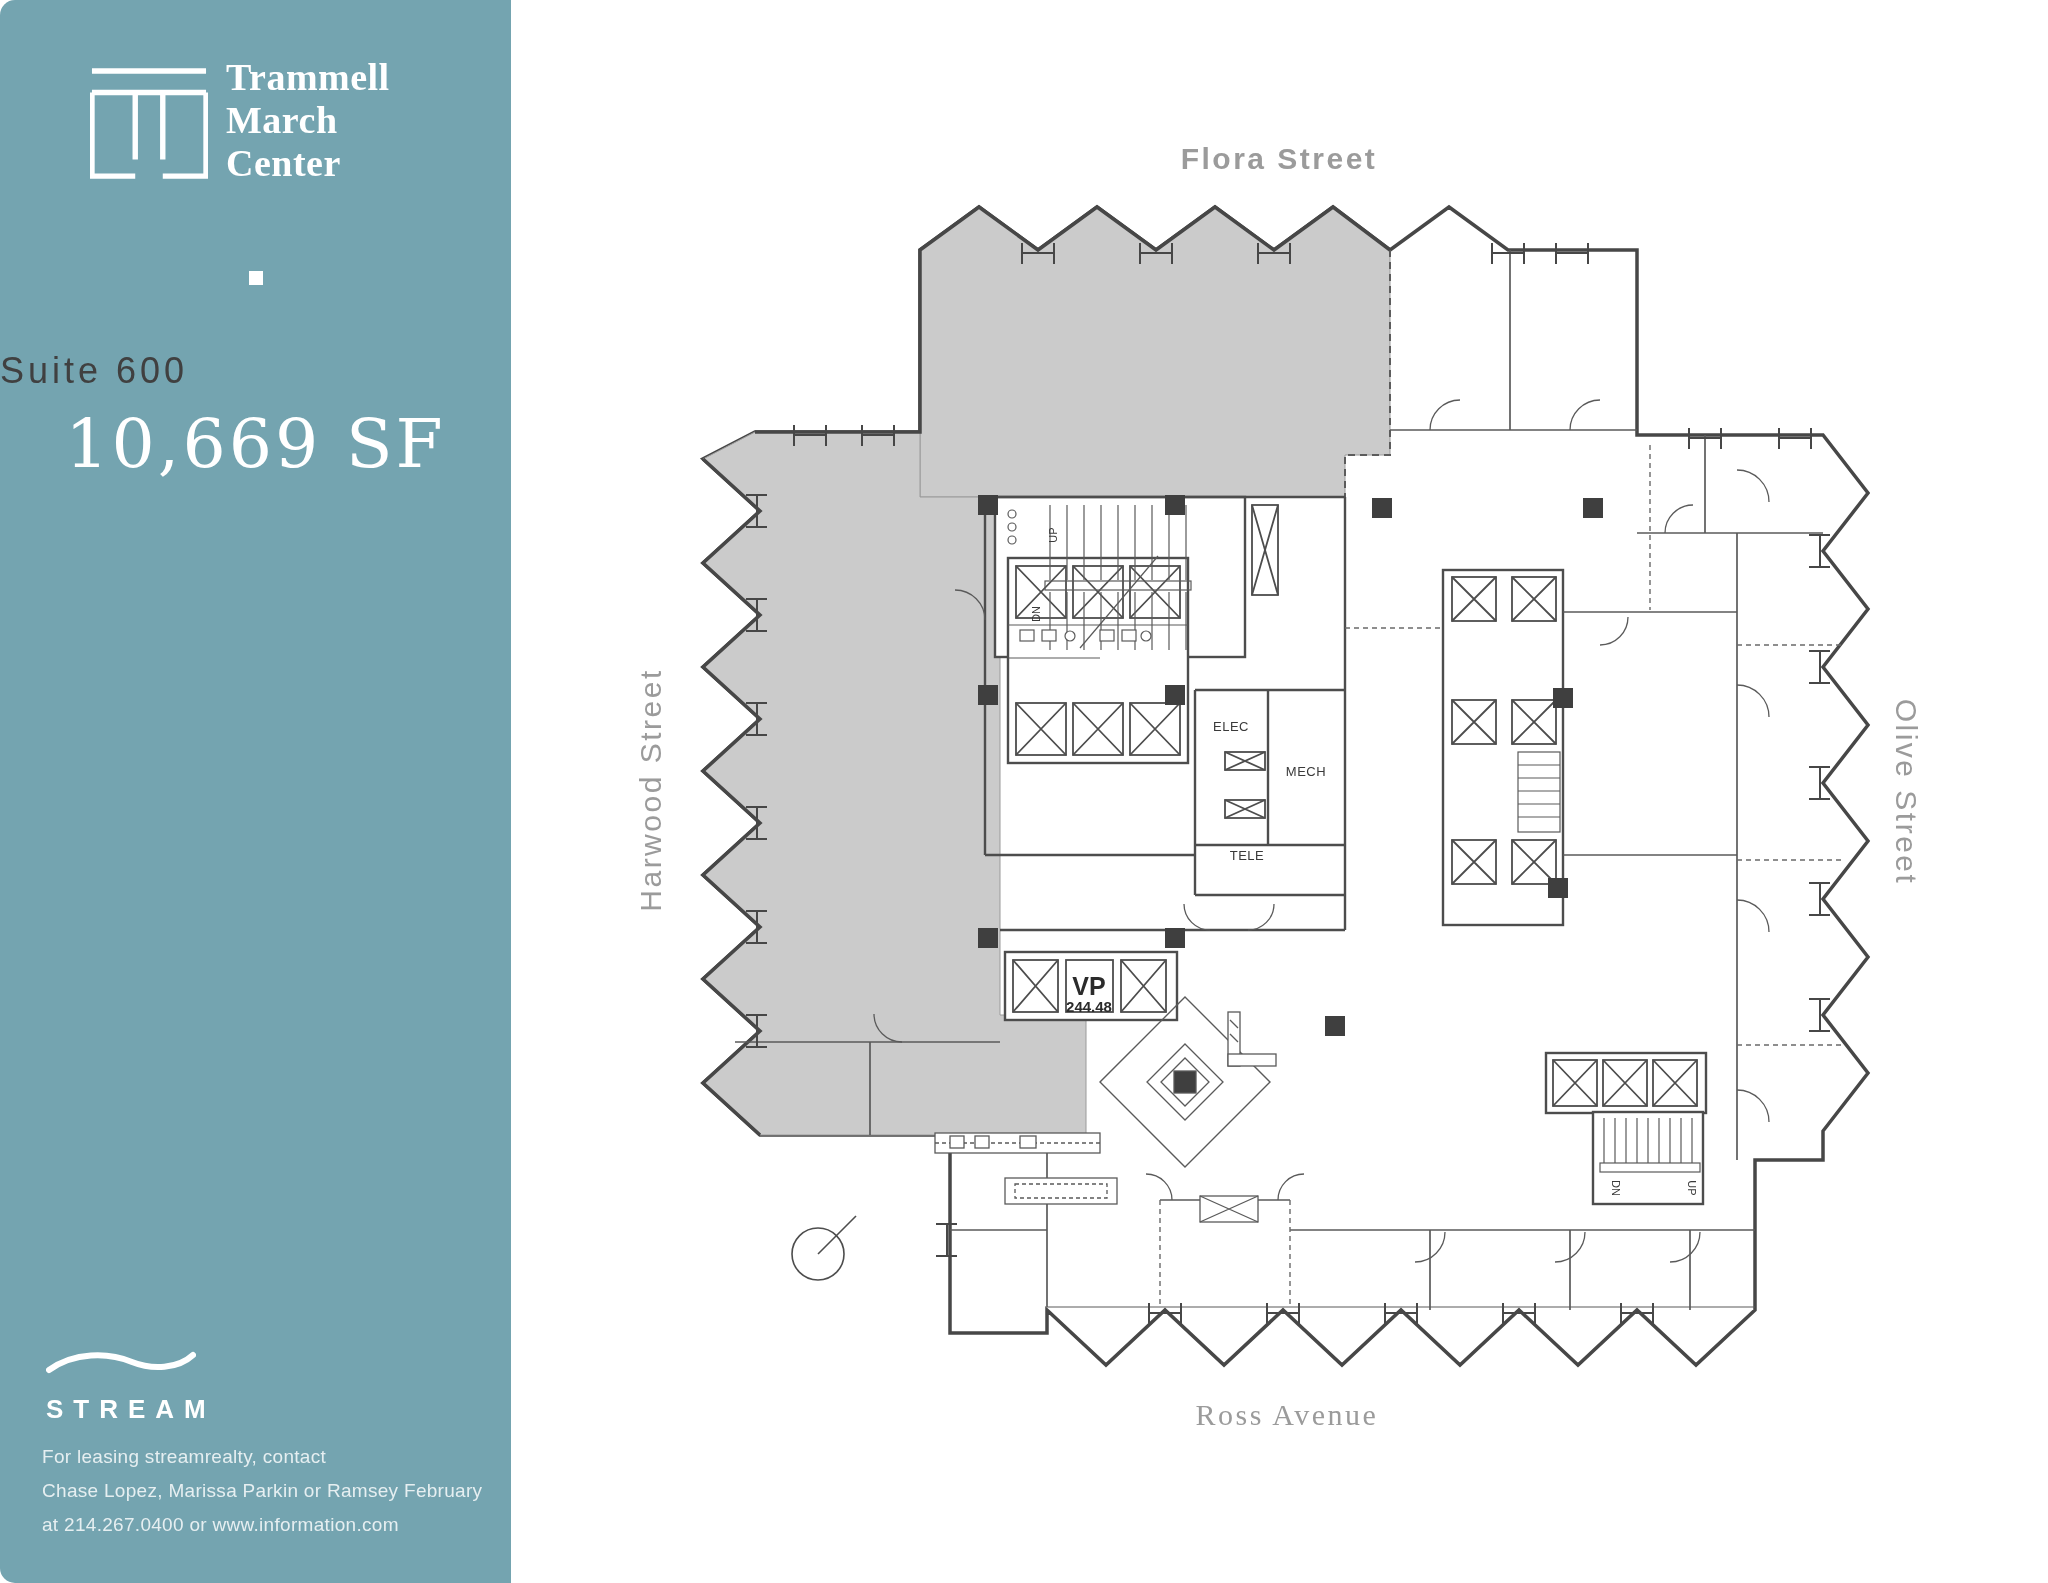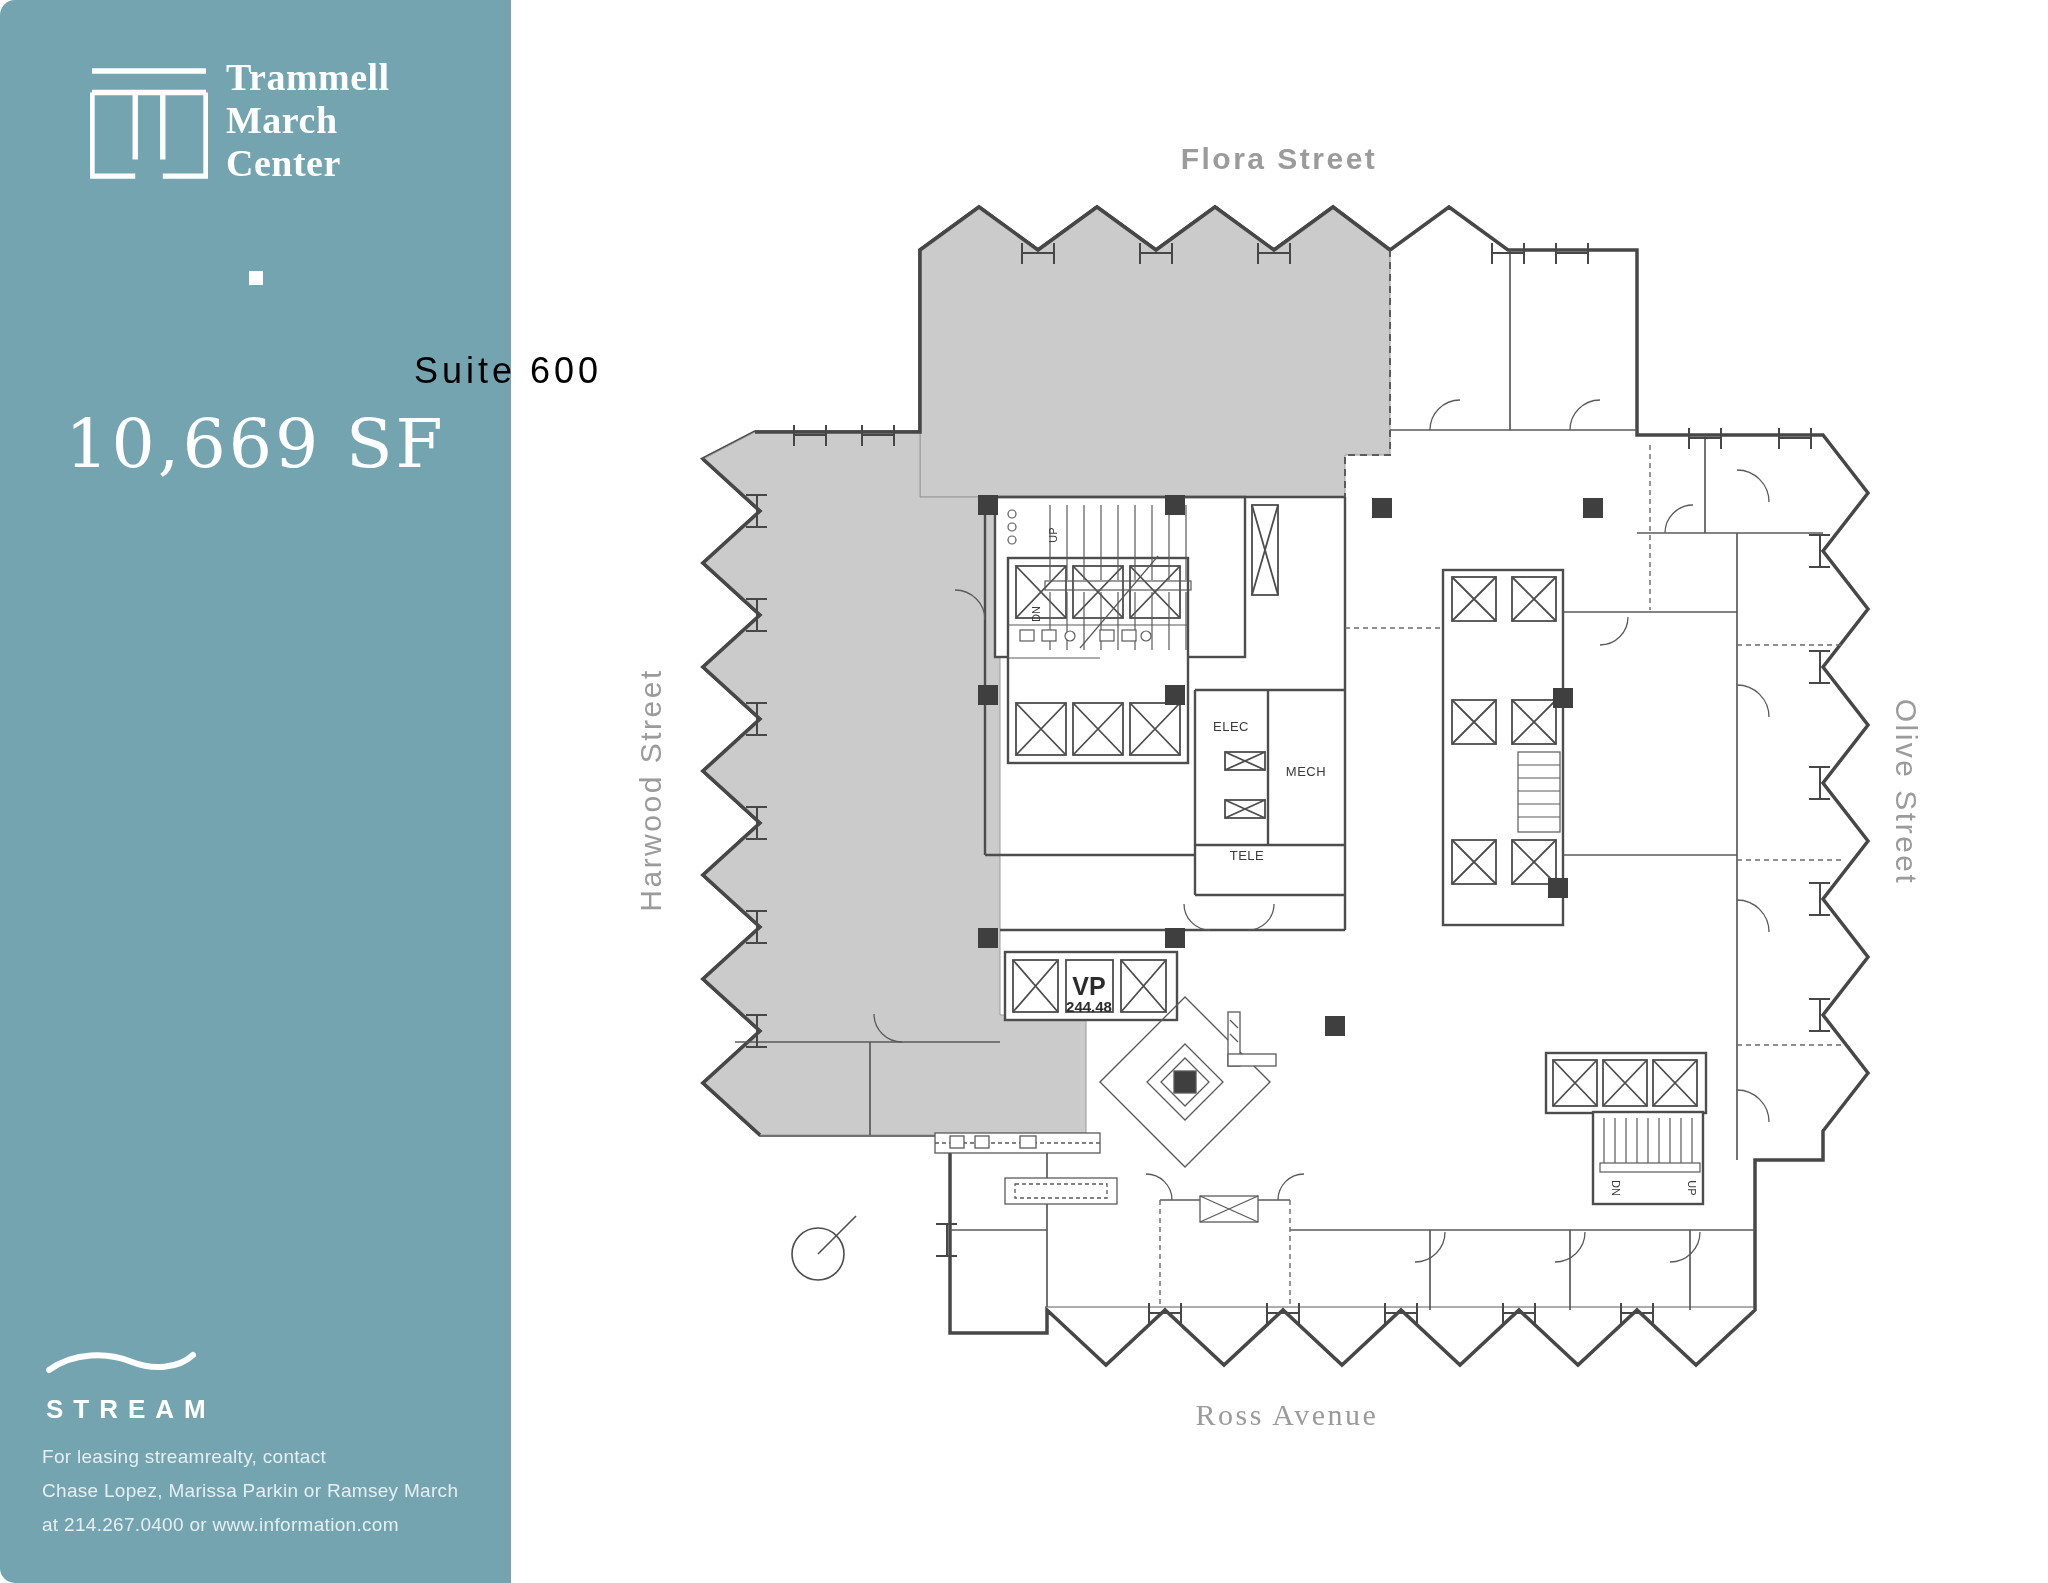--- a/index.html
+++ b/index.html
@@ -5,21 +5,21 @@
   html,body{margin:0;padding:0;background:#ffffff;}
   .page{position:relative;width:2048px;height:1583px;background:#ffffff;overflow:hidden;
         font-family:"Liberation Sans",sans-serif;border-radius:15px;}
   
   .sidebar{position:absolute;left:0;top:0;width:511px;height:1583px;background:#74a4b0;}
   .logo-row{position:absolute;left:90px;top:62px;width:380px;height:130px;}
   .logo-mark{position:absolute;left:0;top:4px;}
   .logo-text{position:absolute;left:136px;top:-6px;font-family:"Liberation Serif",serif;
              font-weight:bold;font-size:38px;line-height:43px;color:#ffffff;letter-spacing:.5px;}
   .divider-square{position:absolute;left:249px;top:271px;width:14px;height:14px;background:#ffffff;}
-  .suite-label{position:absolute;left:0;top:350px;width:602px;text-align:right;color:#000000;
+  .suite-label{position:absolute;left:0;top:350px;width:602px;text-align:left;color:#404040;
                font-size:36px;font-weight:300;letter-spacing:4px;}
   .area-label{position:absolute;left:0;top:404px;width:511px;text-align:center;color:#ffffff;
               font-family:"DejaVu Serif","Liberation Serif",serif;font-size:68px;letter-spacing:3px;}
   .stream{position:absolute;left:46px;top:1348px;}
   .stream-text{margin-top:12px;color:#ffffff;font-size:26px;font-weight:bold;letter-spacing:10px;}
   .contact{position:absolute;left:42px;top:1440px;color:rgba(255,255,255,.82);
            font-size:19px;font-weight:300;line-height:34px;letter-spacing:.3px;}
   
   .plan-svg{position:absolute;left:0;top:0;}
   .street{position:absolute;color:#9b9b9b;font-size:30px;letter-spacing:2.5px;white-space:nowrap;}
@@ -63,21 +63,21 @@
 
     <div class="stream">
       <svg width="150" height="30" viewBox="0 0 150 30">
         <path d="M3,22 C28,4 62,4 86,14 C106,22 132,21 147,7" stroke="#ffffff" stroke-width="6" fill="none" stroke-linecap="round"></path>
       </svg>
       <div class="stream-text">STREAM</div>
     </div>
 
     <div class="contact">
       <div>For leasing streamrealty, contact</div>
-      <div>Chase Lopez, Marissa Parkin or Ramsey March</div>
+      <div>Chase Lopez, Marissa Parkin or Ramsey February</div>
       <div>at 214.267.0400 or www.information.com</div>
     </div>
   </div>
 
   <div class="street top" style="left:1279px;top:142px;font-weight:bold;">Flora Street</div>
   <div class="street left" style="left:651px;top:790px;">Harwood Street</div>
   <div class="street right" style="left:1906px;top:792px;">Olive Street</div>
   <div class="street bottom" style="left:1287px;top:1398px;font-family:Liberation Serif, serif;">Ross Avenue</div>
 
   <svg class="plan-svg" width="2048" height="1583" viewBox="0 0 2048 1583">

